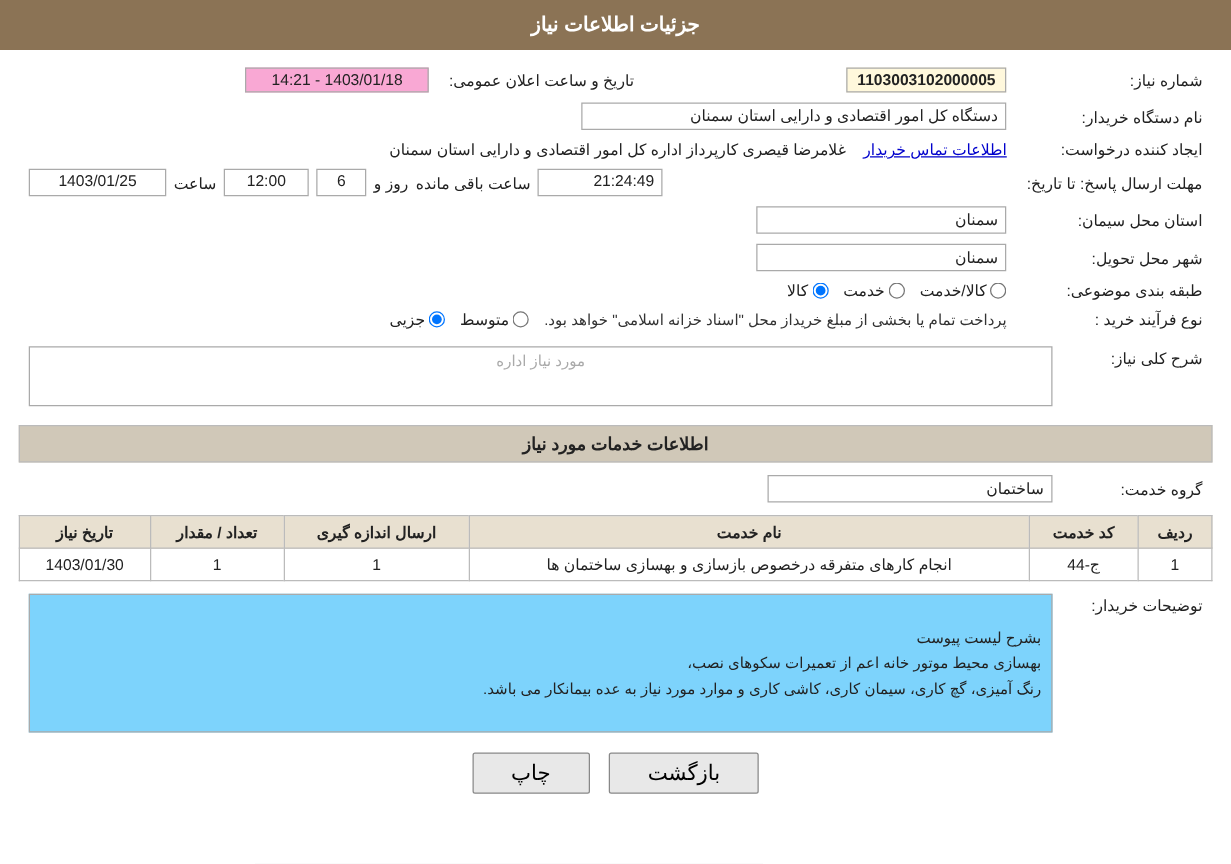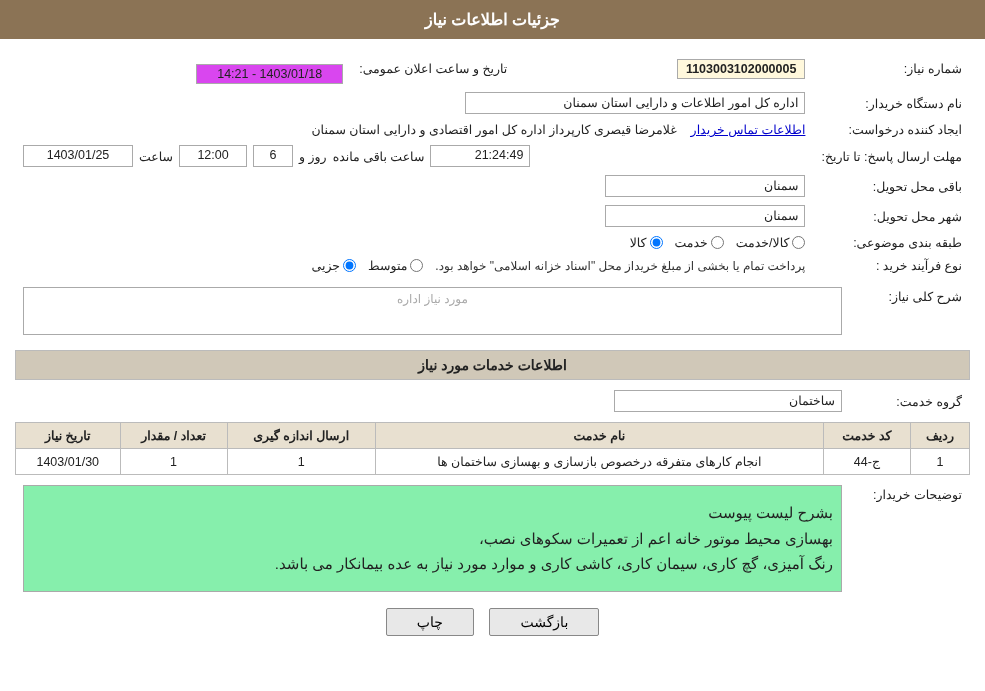--- a/index.html
+++ b/index.html
@@ -57,25 +57,24 @@
       width: 340px;
     }
     .highlight-id {
       background: #fff8dc;
       border: 1px solid #aaa;
       padding: 2px 8px;
       font-weight: bold;
       text-align: center;
     }
     .date-box {
-      background: #d946ef;
+      background: #f9a8d4;
       border: 1px solid #aaa;
       padding: 2px 20px;
       display: inline-block;
-      margin-top: 11px;
     }
     .link-text {
       color: #0000cc;
       text-decoration: underline;
       cursor: pointer;
       margin-top: 18px;
     }
     .row-flex {
       display: flex;
       align-items: center;
@@ -131,36 +130,36 @@
     }
     .service-table tr:nth-child(even) td {
       background: #f9f9f9;
     }
     .buttons-row {
       text-align: center;
       margin: 12px 0 8px 0;
     }
     .btn {
       padding: 5px 30px;
-      font-size: 14px;
+      font-size: 17px;
       font-family: Tahoma, Arial, sans-serif;
       border: 1px solid #888;
       background: #e8e8e8;
       cursor: pointer;
       margin: 0 6px;
       border-radius: 2px;
     }
     .description-box {
       border: 1px solid #aaa;
-      background: #86efac;
-      padding: 14px 8px;
+      background: #7dd3fc;
+      padding: 24px 8px;
       min-height: 65px;
       text-align: right;
       direction: rtl;
-      font-size: 15px;
+      font-size: 12px;
       line-height: 1.7;
     }
   </style>
 </head>
 <body>
 
 <div class="page-wrapper">
 
   <div class="header-bar">
     <span>جزئیات اطلاعات نیاز</span>
@@ -177,21 +176,21 @@
         </td>
         <td style="width:160px; text-align:right;" class="label-cell">تاریخ و ساعت اعلان عمومی:</td>
         <td>
           <span class="date-box">1403/01/18 - 14:21</span>
         </td>
       </tr>
 
       <tr>
         <td class="label-cell">نام دستگاه خریدار:</td>
         <td colspan="3" class="value-cell">
-          <span class="input-box input-wide">اداره کل امور اطلاعات و دارایی استان سمنان</span>
+          <span class="input-box input-wide">دستگاه کل امور اقتصادی و دارایی استان سمنان</span>
         </td>
       </tr>
 
       <tr>
         <td class="label-cell">ایجاد کننده درخواست:</td>
         <td colspan="3" class="value-cell">
           <span class="link-text">اطلاعات تماس خریدار</span>
           &nbsp;&nbsp;
           <span>غلامرضا قیصری کارپرداز اداره کل امور اقتصادی و دارایی استان سمنان</span>
         </td>
@@ -206,21 +205,21 @@
             <span>روز و</span>
             <span class="input-box" style="width:40px; text-align:center;">6</span>
             <span class="input-box" style="width:68px; text-align:center;">12:00</span>
             <span>ساعت</span>
             <span class="input-box" style="width:110px; text-align:center;">1403/01/25</span>
           </div>
         </td>
       </tr>
 
       <tr>
-        <td class="label-cell">باقی محل تحویل:</td>
+        <td class="label-cell">استان محل سیمان:</td>
         <td colspan="3">
           <span class="input-box" style="width:200px;">سمنان</span>
         </td>
       </tr>
 
       <tr>
         <td class="label-cell">شهر محل تحویل:</td>
         <td colspan="3">
           <span class="input-box" style="width:200px;">سمنان</span>
         </td>

